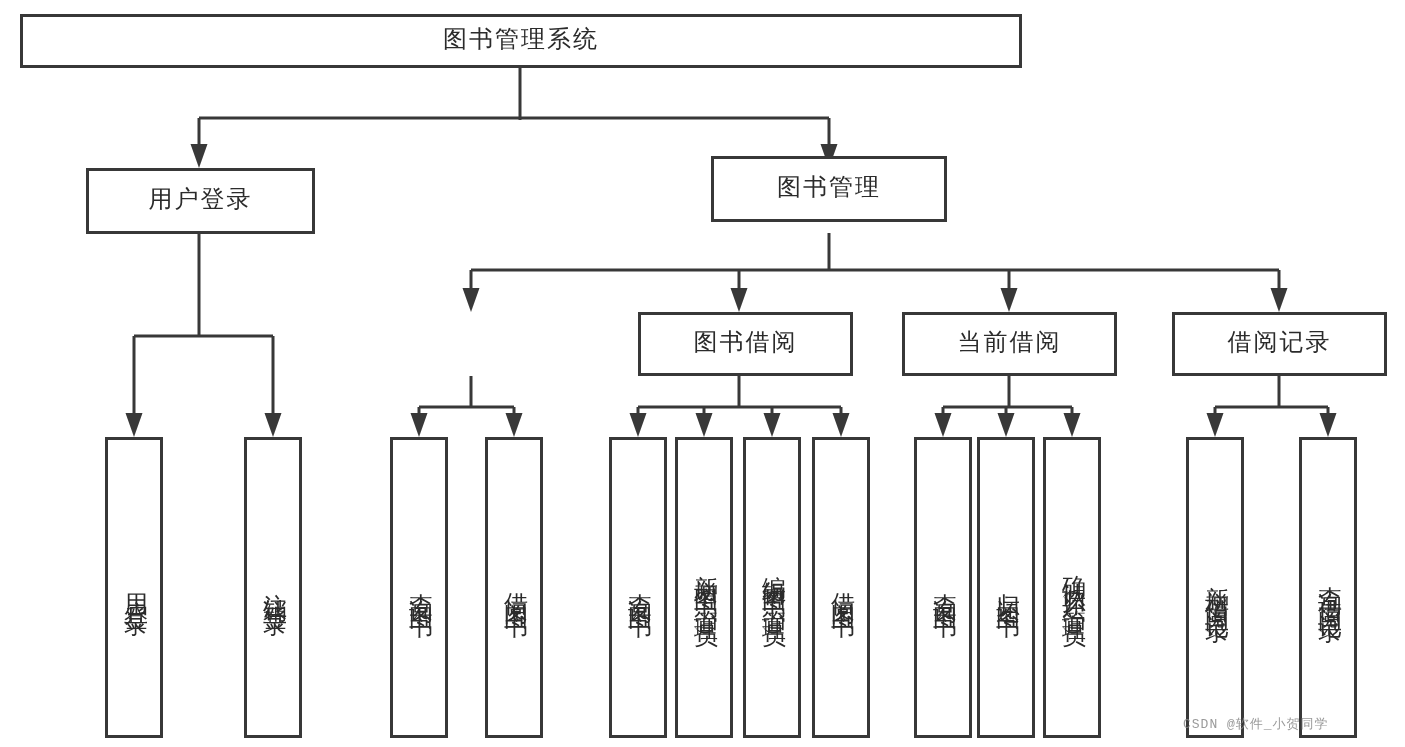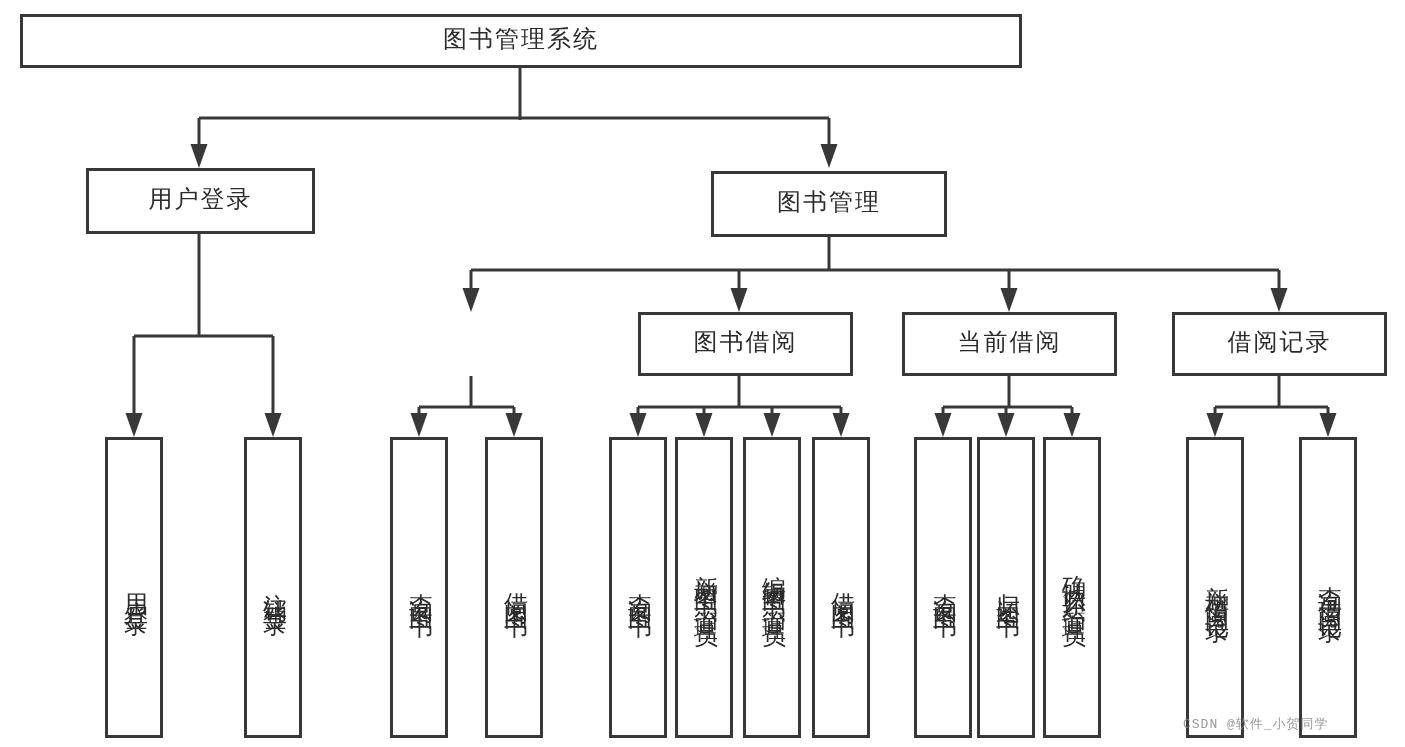--- a/index.html
+++ b/index.html
@@ -87,21 +87,21 @@
         <polygon points="997.5,413 1014.5,413 1006,437"></polygon>
         <polygon points="1063.5,413 1080.5,413 1072,437"></polygon>
         <polygon points="1206.5,413 1223.5,413 1215,437"></polygon>
         <polygon points="1319.5,413 1336.5,413 1328,437"></polygon>
       </g>
   </svg>
 
   <div class="box" style="left:20px;top:14px;width:1002px;height:54px">图书管理系统</div>
 
   <div class="box" style="left:86px;top:168px;width:229px;height:66px">用户登录</div>
-  <div class="box" style="left:711px;top:171px;width:236px;height:66px">图书管理</div>
+  <div class="box" style="left:711px;top:156px;width:236px;height:66px">图书管理</div>
 
   <div class="box" style="left:638px;top:312px;width:215px;height:64px">图书借阅</div>
   <div class="box" style="left:1172px;top:312px;width:215px;height:64px">借阅记录</div>
   <div class="box" style="left:902px;top:312px;width:215px;height:64px">当前借阅</div>
 
   <div class="box vbox" style="left:105px">用户登录</div>
   <div class="box vbox" style="left:244px">注销登录</div>
 
   <div class="box vbox" style="left:390px">查询图书</div>
   <div class="box vbox" style="left:485px">借阅图书</div>

